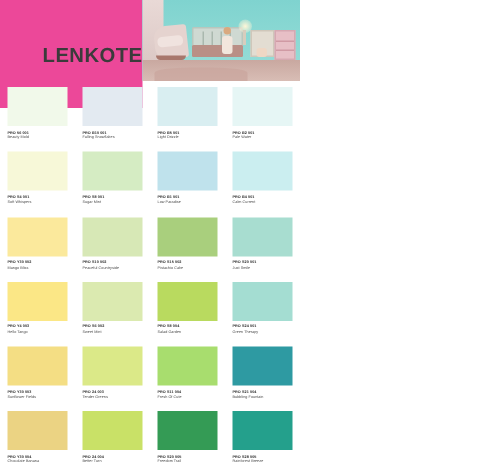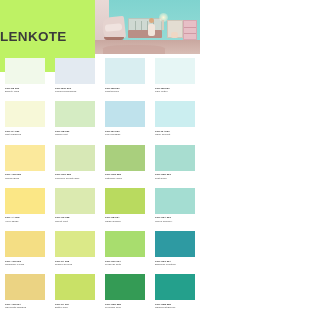--- a/index.html
+++ b/index.html
@@ -6,22 +6,22 @@
   html,body { width:200px; height:314px; overflow:hidden; }
   body {
     font-family:"Liberation Sans", sans-serif;
     background:#ffffff;
   }
   .page { width:200px; height:314px; position:relative; background:#fff; }
 
   
   .header { display:flex; width:200px; height:54px; }
   .brand-panel {
-    width:95px; height:72px; background:#bef264;
-    display:flex; align-items:center; justify-content:flex-start;
+    width:95px; height:72px; background:#ec4899;
+    display:flex; align-items:center; justify-content:flex-end;
   }
   .brand-logo {
     font-family:"Liberation Sans", sans-serif;
     font-weight:bold; font-size:13.5px; letter-spacing:0.3px;
     color:#3b3b3b; white-space:nowrap;
   }
   .photo-panel { width:105px; height:54px; position:relative; overflow:hidden; background:#7ecfcb; }
 
   
   .wall { position:absolute; left:0; top:0; width:105px; height:40px;

